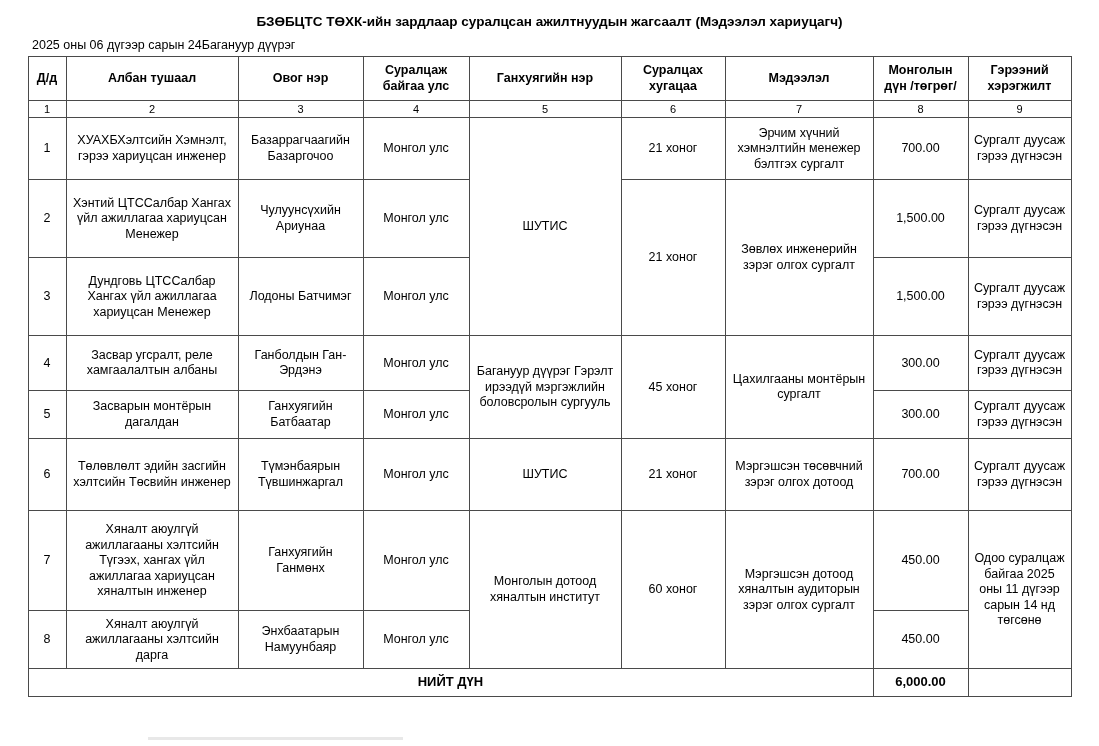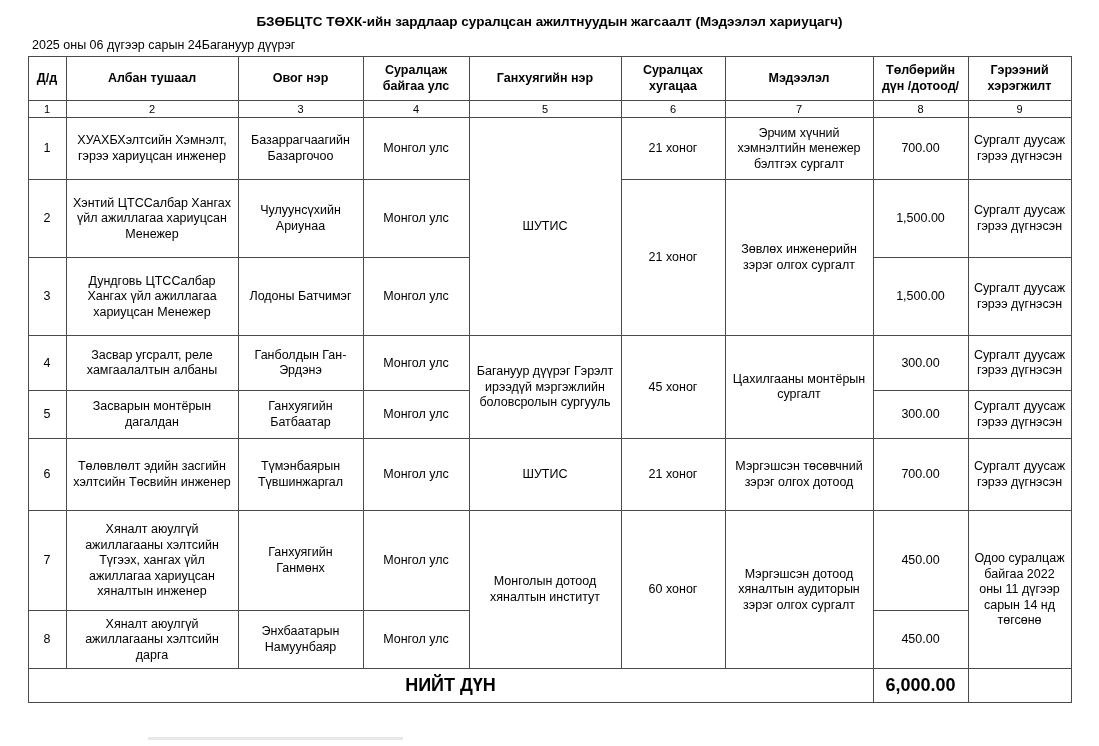--- a/index.html
+++ b/index.html
@@ -64,21 +64,21 @@
   }
   td.money {
     text-align: right;
     padding-right: 8px;
   }
   td.idx {
     font-size: 12.5px;
   }
   tr.total td {
     font-weight: bold;
-    font-size: 18px;
+    font-size: 13px;
     padding: 5px 4px;
   }
   .bottom-strip {
     position: absolute;
     left: 0;
     bottom: 0;
     width: 1099px;
     height: 12px;
     background: #ffffff;
   }
@@ -127,21 +127,21 @@
     </colgroup>
     <thead>
       <tr>
         <td class="head">Д/д</td>
         <td class="head">Албан тушаал</td>
         <td class="head">Овог нэр</td>
         <td class="head">Суралцаж байгаа улс</td>
         <td class="head">Ганхуягийн нэр</td>
         <td class="head">Суралцах хугацаа</td>
         <td class="head">Мэдээлэл</td>
-        <td class="head">Төлбөрийн дүн /дотоод/</td>
+        <td class="head">Монголын дүн /төгрөг/</td>
         <td class="head">Гэрээний хэрэгжилт</td>
       </tr>
       <tr class="numrow">
         <td>1</td>
         <td>2</td>
         <td>3</td>
         <td>4</td>
         <td>5</td>
         <td>6</td>
         <td>7</td>
@@ -218,21 +218,21 @@
 
       <tr style="height:100px;">
         <td class="idx">7</td>
         <td>Хяналт аюулгүй ажиллагааны хэлтсийн Түгээх, хангах үйл ажиллагаа хариуцсан хяналтын инженер</td>
         <td>Ганхуягийн Ганмөнх</td>
         <td>Монгол улс</td>
         <td rowspan="2">Монголын дотоод хяналтын институт</td>
         <td rowspan="2">60 хоног</td>
         <td rowspan="2">Мэргэшсэн дотоод хяналтын аудиторын зэрэг олгох сургалт</td>
         <td class="money">450.00</td>
-        <td rowspan="2">Одоо суралцаж байгаа 2022 оны 11 дүгээр сарын 14 нд төгсөнө</td>
+        <td rowspan="2">Одоо суралцаж байгаа 2025 оны 11 дүгээр сарын 14 нд төгсөнө</td>
       </tr>
 
       <tr style="height:58px;">
         <td class="idx">8</td>
         <td>Хяналт аюулгүй ажиллагааны хэлтсийн дарга</td>
         <td>Энхбаатарын Намуунбаяр</td>
         <td>Монгол улс</td>
         <td class="money">450.00</td>
       </tr>
 

